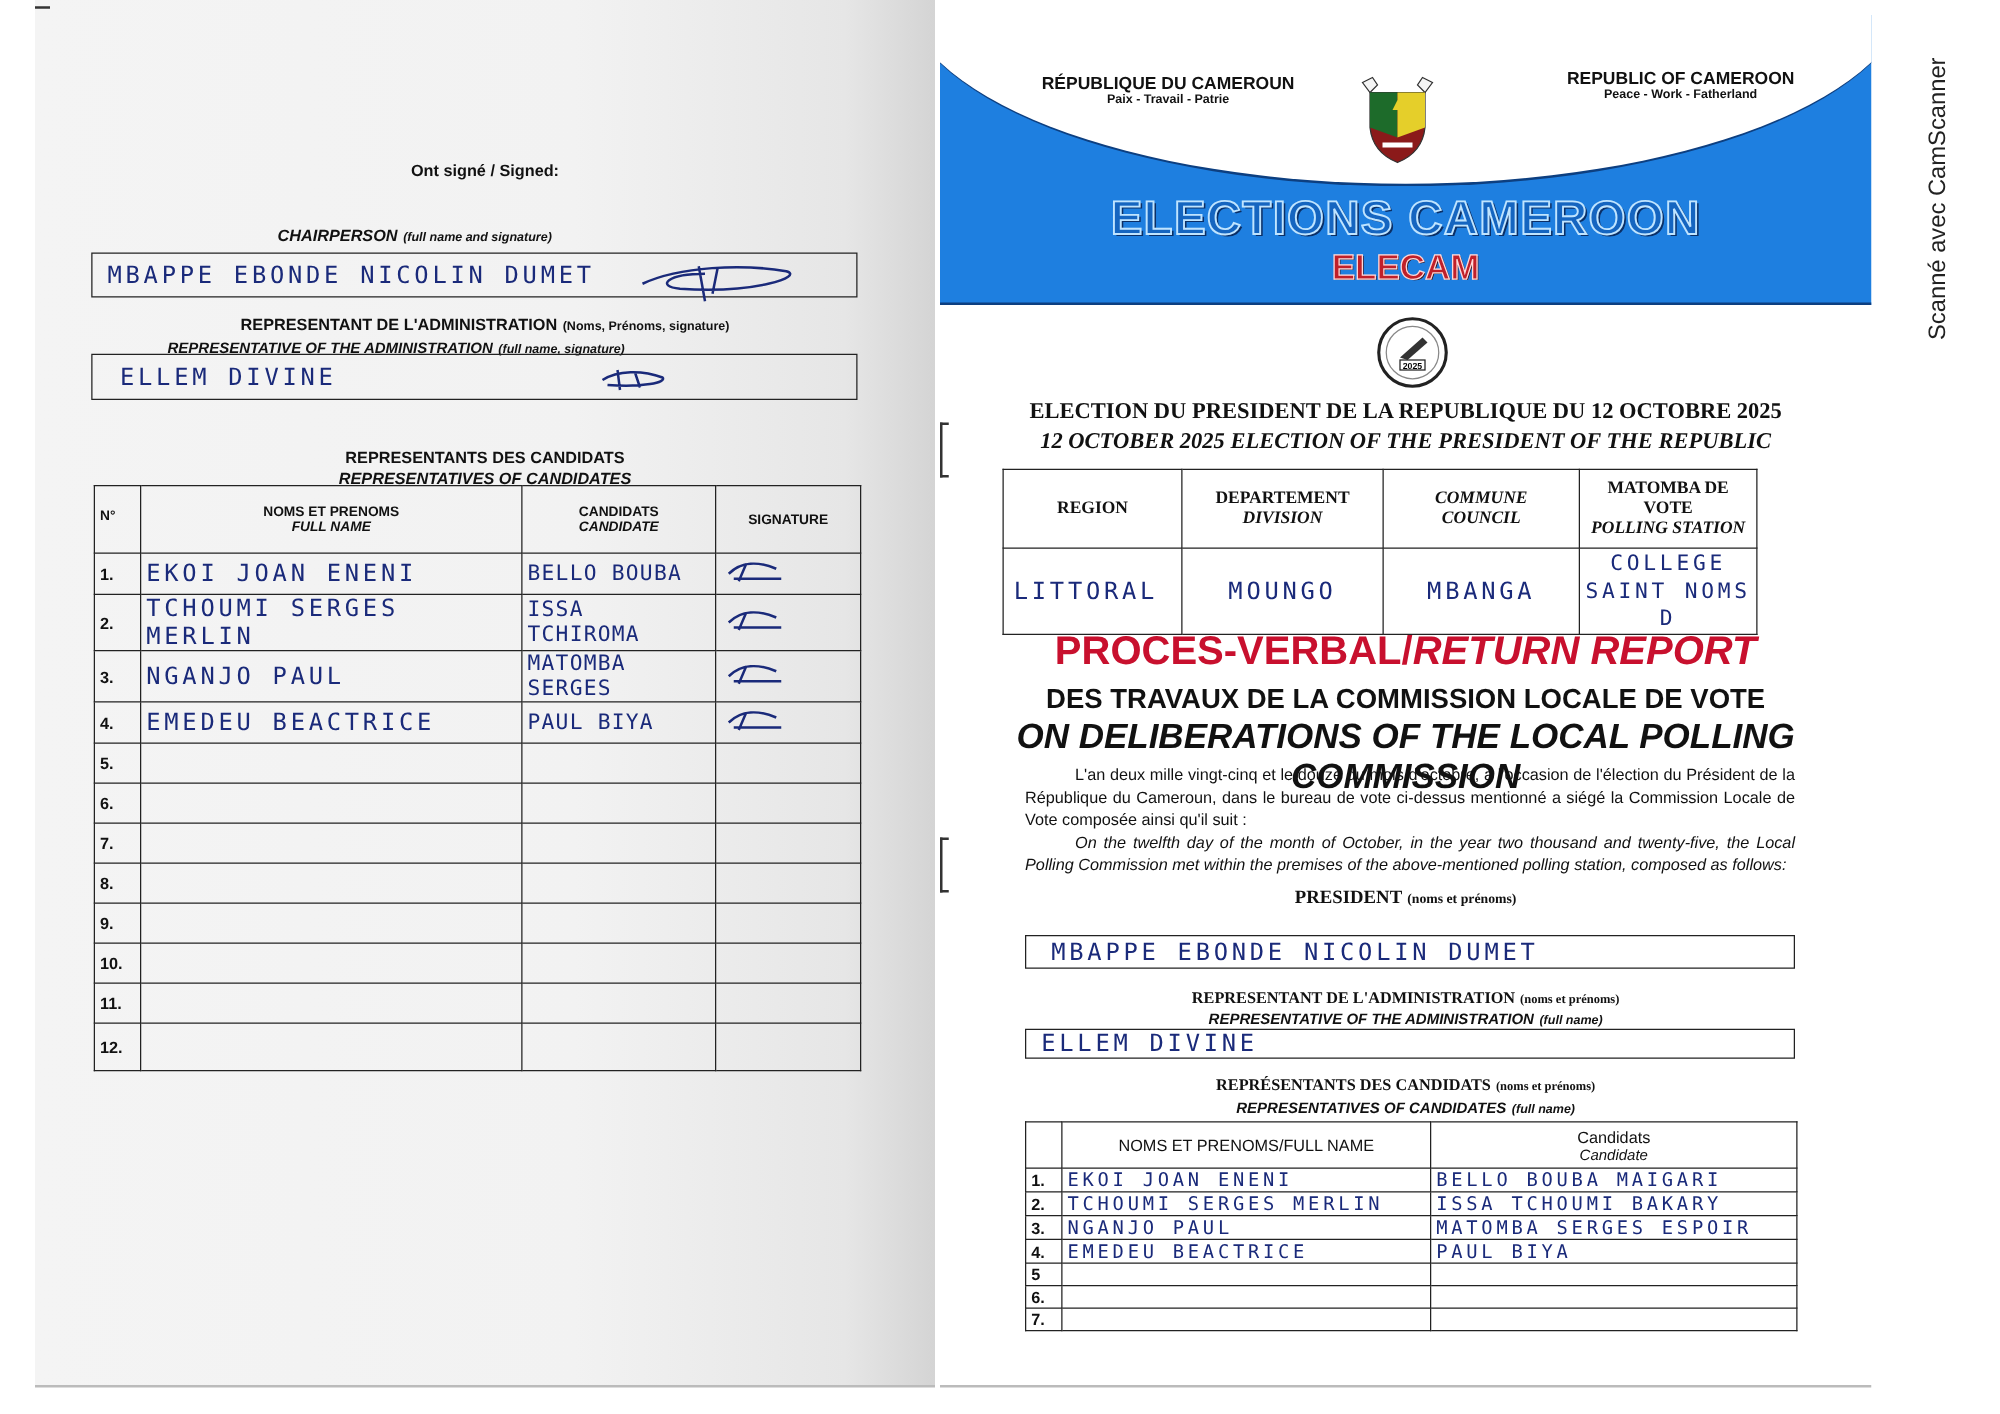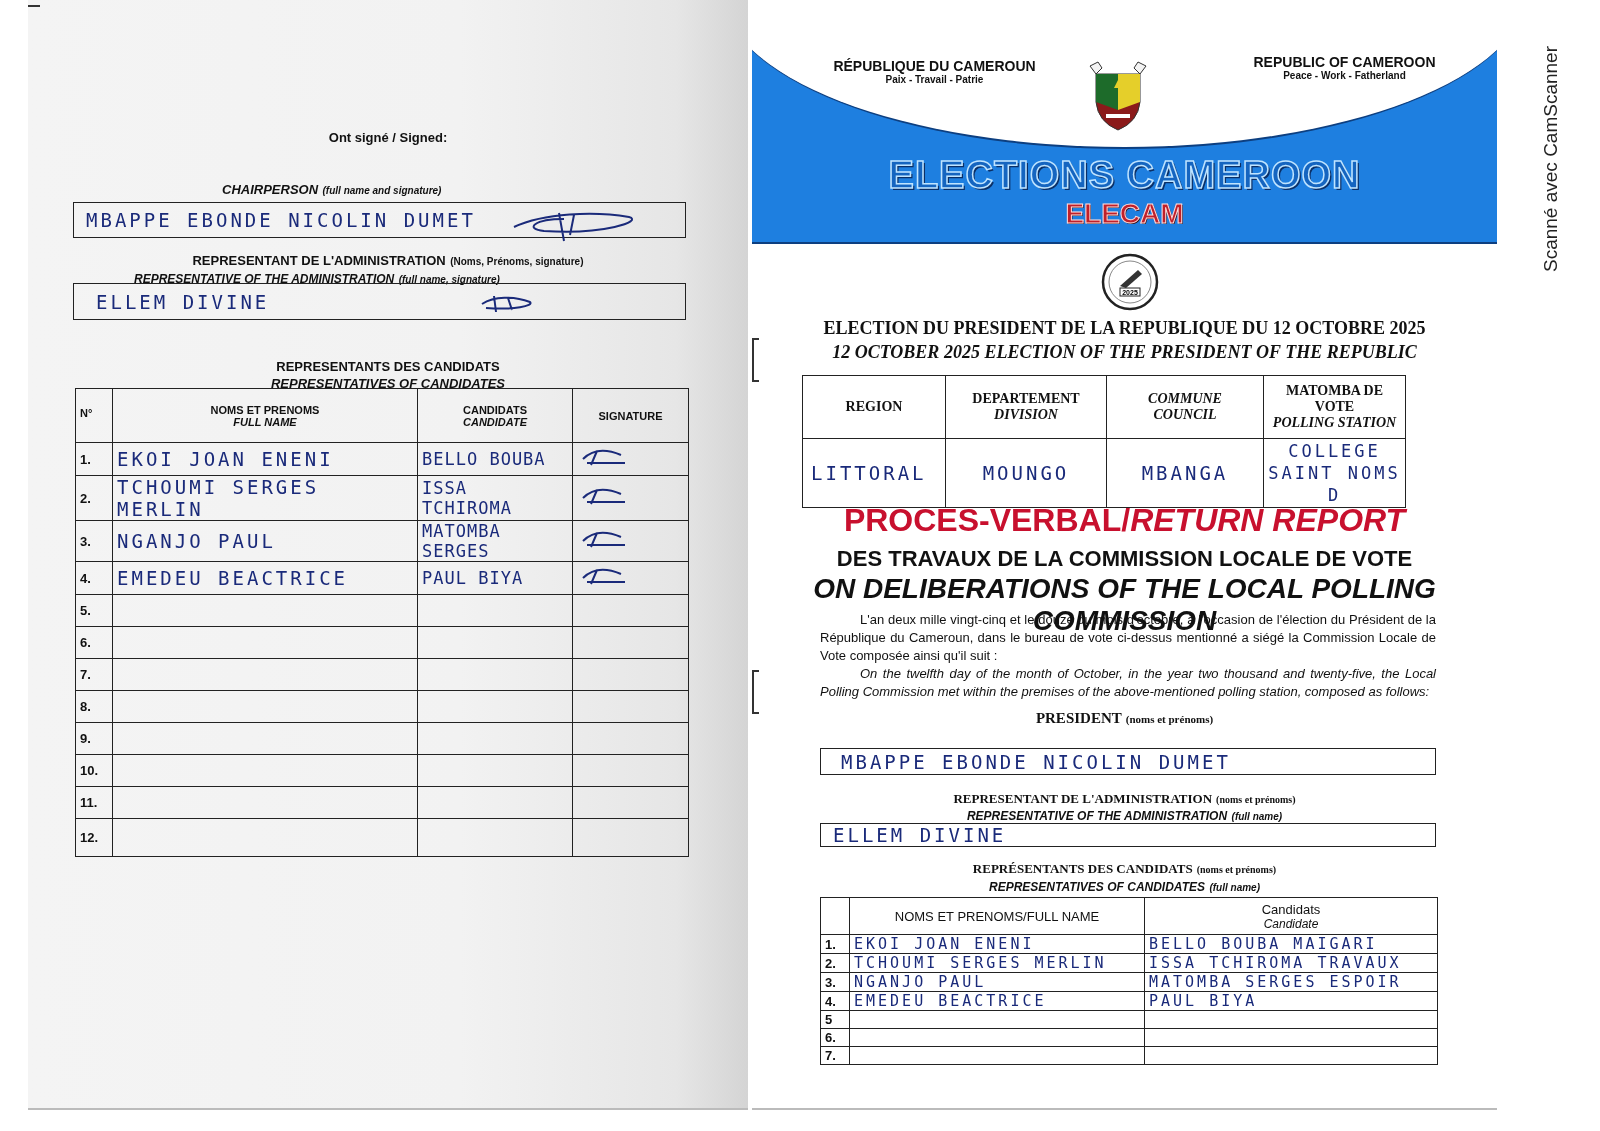--- a/index.html
+++ b/index.html
@@ -327,21 +327,21 @@
     </tbody>
       <tbody id="right-rows">
         <tr>
           <td style="font-weight:bold;font-size:13px;">1.</td>
           <td class="hand" style="font-size:15px;">EKOI JOAN ENENI</td>
           <td class="hand" style="font-size:15px;">BELLO BOUBA MAIGARI</td>
         </tr>
         <tr>
           <td style="font-weight:bold;font-size:13px;">2.</td>
           <td class="hand" style="font-size:15px;">TCHOUMI SERGES MERLIN</td>
-          <td class="hand" style="font-size:15px;">ISSA TCHIROMA TRAVAUX</td>
+          <td class="hand" style="font-size:15px;">ISSA TCHOUMI BAKARY</td>
         </tr>
         <tr>
           <td style="font-weight:bold;font-size:13px;">3.</td>
           <td class="hand" style="font-size:15px;">NGANJO PAUL</td>
           <td class="hand" style="font-size:15px;">MATOMBA SERGES ESPOIR</td>
         </tr>
         <tr>
           <td style="font-weight:bold;font-size:13px;">4.</td>
           <td class="hand" style="font-size:15px;">EMEDEU BEACTRICE</td>
           <td class="hand" style="font-size:15px;">PAUL BIYA</td>

